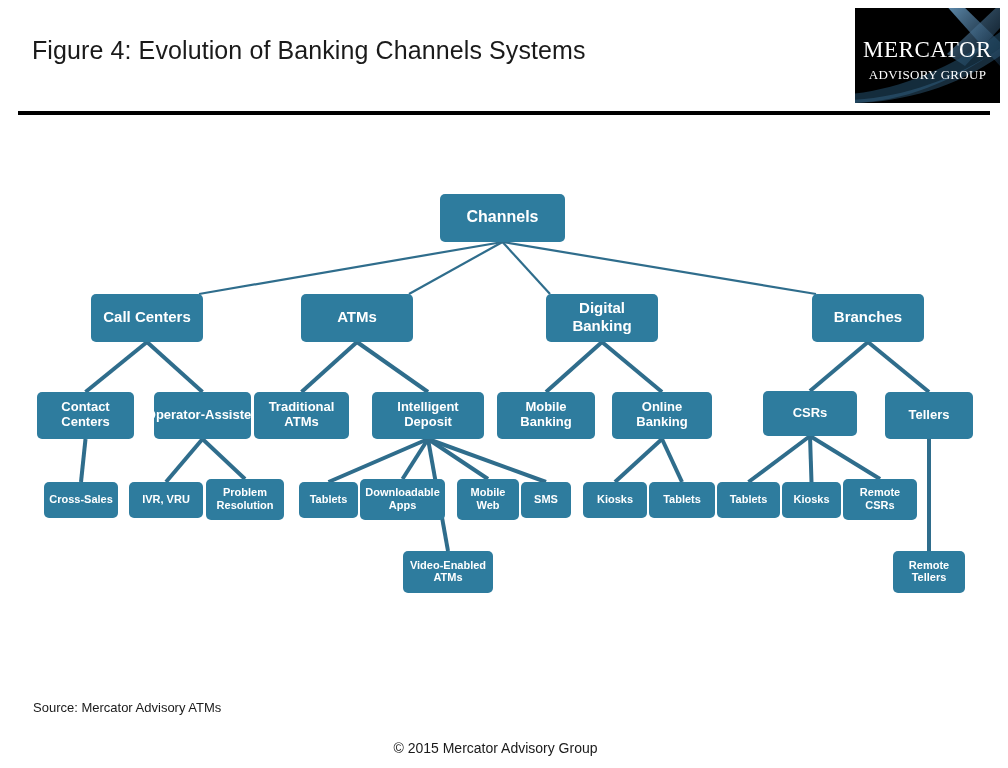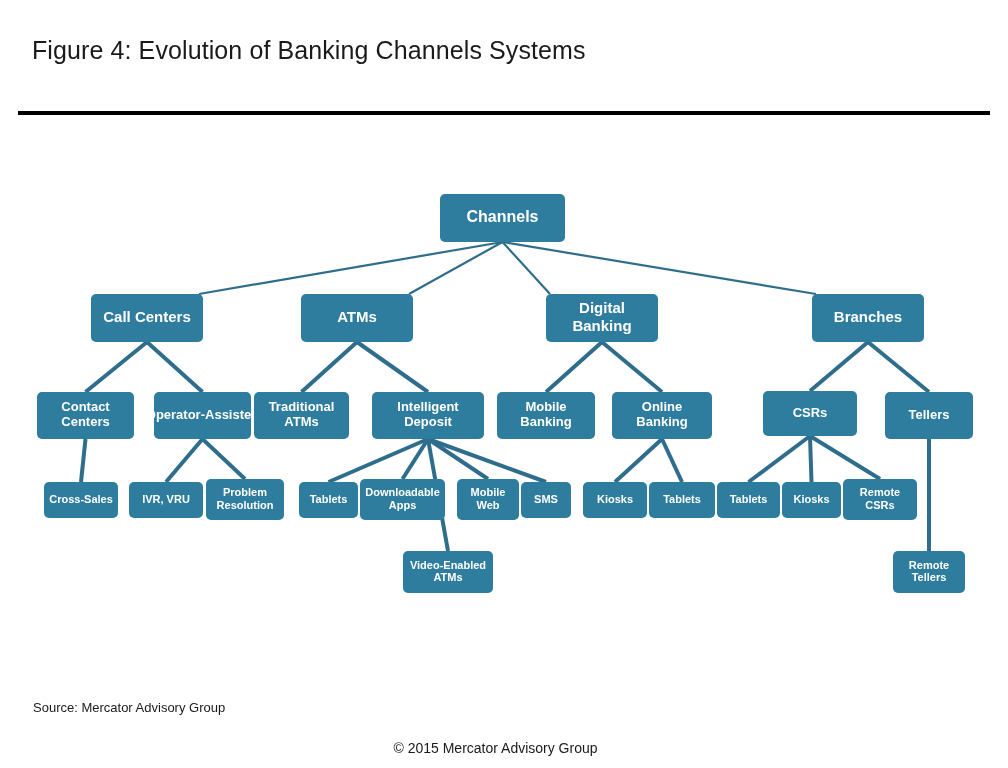--- a/index.html
+++ b/index.html
@@ -105,20 +105,40 @@
     color: #1a1a1a;
   }
 </style>
 </head>
 <body>
 
 <div id="page">
 
   <div class="title">Figure 4: Evolution of Banking Channels Systems</div>
 
+  <div class="logo">
+    <svg class="swoosh" width="145" height="95" viewBox="0 0 145 95">
+      <defs>
+        <linearGradient id="swg" x1="0" y1="0" x2="1" y2="1">
+          <stop offset="0%" stop-color="#6e9fc4" stop-opacity="0.95"></stop>
+          <stop offset="100%" stop-color="#14314a" stop-opacity="0.5"></stop>
+        </linearGradient>
+      </defs>
+      <path d="M88 -6 L145 58 L145 34 L104 -6 Z" fill="url(#swg)"></path>
+      <path d="M145 -4 L92 46 L110 58 L145 20 Z" fill="url(#swg)" opacity="0.85"></path>
+      <path d="M-5 86 C 40 82, 95 62, 145 24 L145 40 C 96 76, 42 95, -5 95 Z" fill="#24506e" opacity="0.55"></path>
+      <path d="M-5 92 C 45 90, 100 72, 145 40 L145 48 C 100 80, 45 95, -5 95 Z" fill="#3a6f93" opacity="0.4"></path>
+    </svg>
+    <div class="logo-main">
+      <span>MERCATOR</span>
+    </div>
+    <div class="logo-sub">
+      <span>ADVISORY GROUP</span>
+    </div>
+  </div>
 
   <div class="rule"></div>
 
   <svg id="diagram" viewBox="0 0 1008 768">
     <g id="edges-layer">
         <line x1="502.5" y1="242" x2="199" y2="294" stroke="#2f6d8c" stroke-width="2.2" stroke-linecap="butt"></line>
         <line x1="502.5" y1="242" x2="409" y2="294" stroke="#2f6d8c" stroke-width="2.2" stroke-linecap="butt"></line>
         <line x1="502.5" y1="242" x2="550" y2="294" stroke="#2f6d8c" stroke-width="2.2" stroke-linecap="butt"></line>
         <line x1="502.5" y1="242" x2="816" y2="294" stroke="#2f6d8c" stroke-width="2.2" stroke-linecap="butt"></line>
         <line x1="147" y1="342" x2="85.5" y2="392" stroke="#2f6d8c" stroke-width="4" stroke-linecap="butt"></line>
@@ -249,16 +269,16 @@
           <rect x="403" y="551" width="90" height="42" rx="5" ry="5" fill="#2e7c9e"></rect>
           <text class="node-label" x="448" y="565.51" font-size="11"><tspan x="448">Video-Enabled</tspan><tspan x="448" dy="12.979999999999999">ATMs</tspan></text>
         </g>
         <g>
           <rect x="893" y="551" width="72" height="42" rx="5" ry="5" fill="#2e7c9e"></rect>
           <text class="node-label" x="929" y="565.51" font-size="11"><tspan x="929">Remote</tspan><tspan x="929" dy="12.979999999999999">Tellers</tspan></text>
         </g>
       </g>
   </svg>
 
-  <div class="source">Source: Mercator Advisory Group</div>
+  <div class="source">Source: Mercator Advisory ATMs</div>
   <div class="copyright">© 2015 Mercator Advisory Group</div>
 
 </div>
 
 </body></html>

